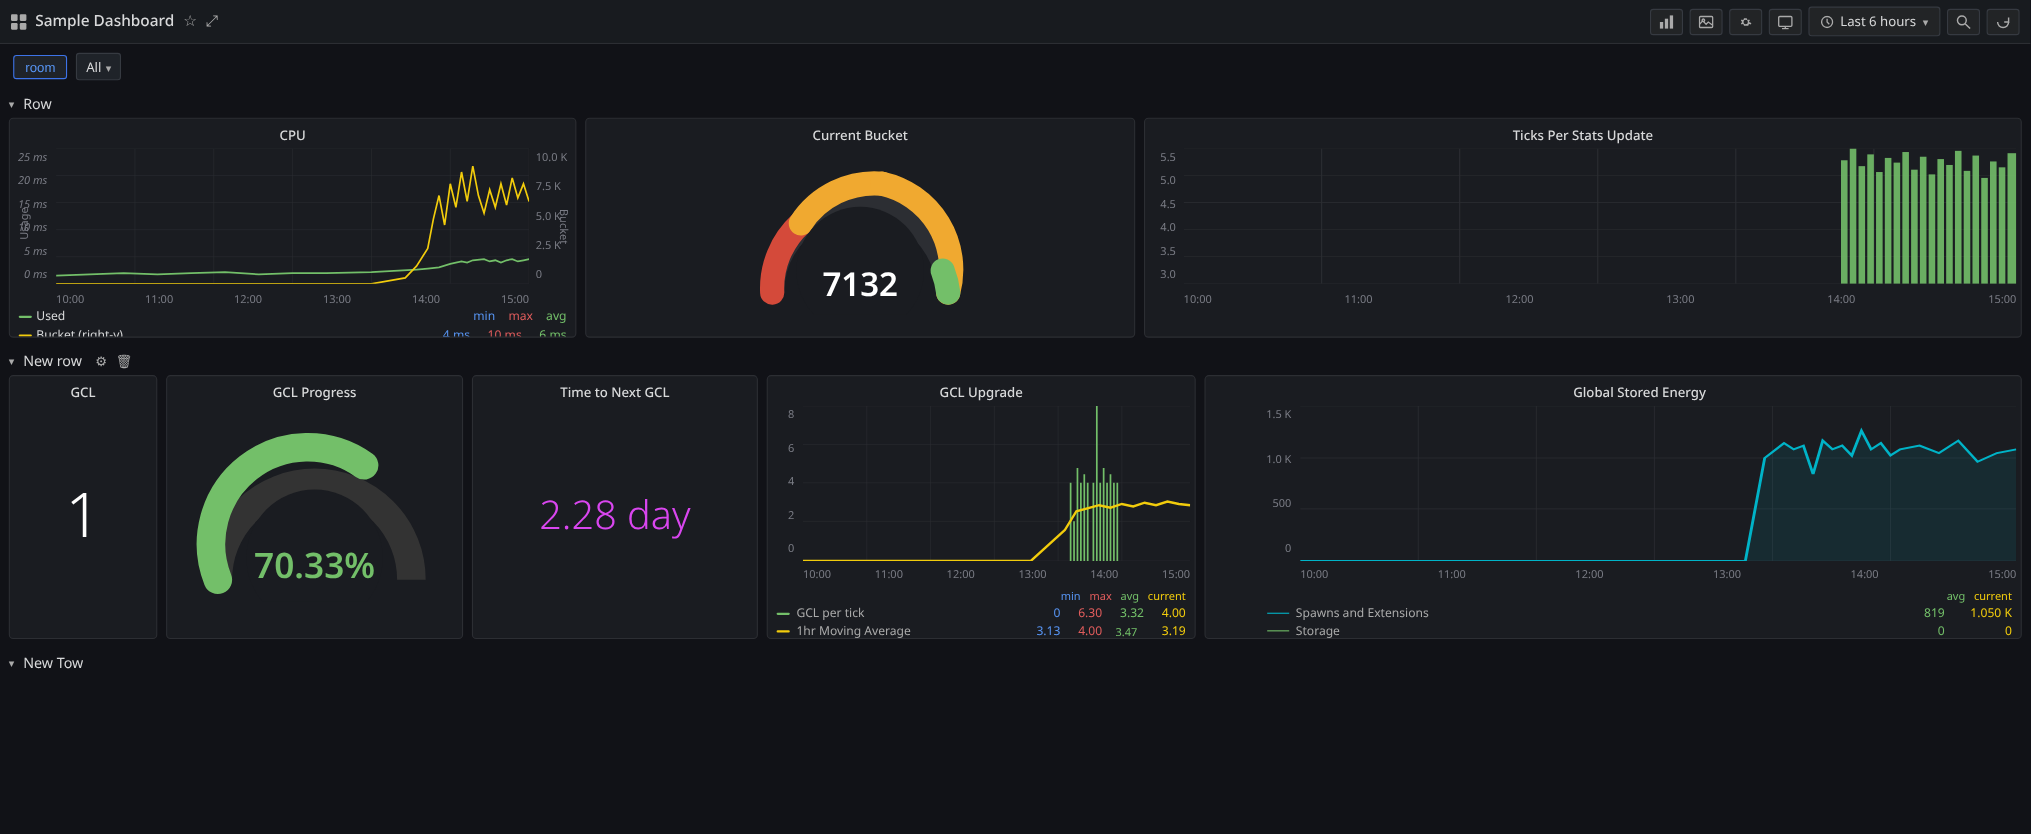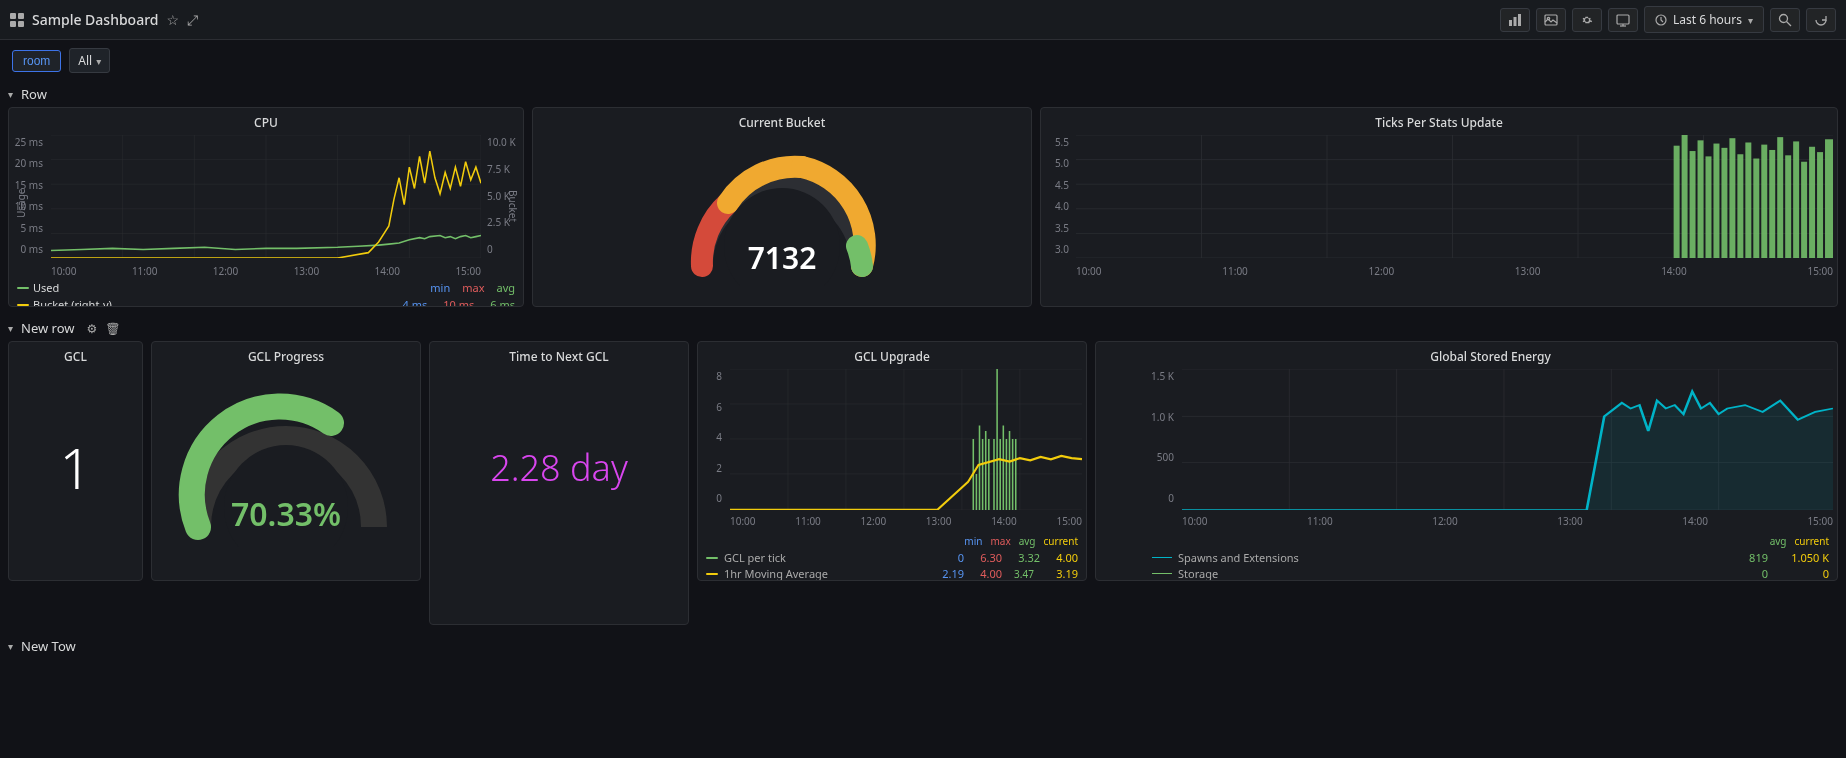--- a/index.html
+++ b/index.html
@@ -199,20 +199,21 @@
       height: 100%;
       display: flex;
       flex-direction: column;
       justify-content: space-between;
       padding: 4px 0;
       font-size: 10px;
       color: #7a7c85;
       width: 35px;
       text-align: right;
       padding-right: 4px;
+      font-style: italic;
     }
   </style>
 </head>
 <body>
 
 <div class="top-nav">
   <div class="top-nav-left">
     <div class="grid-icon">
       <span></span>
         <span></span>
@@ -480,21 +481,21 @@
 
           <path d="M 22 140 A 88 88 0 0 1 155 36" fill="none" stroke="#73bf69" stroke-width="26" stroke-linecap="round"></path>
 
           <ellipse cx="110" cy="120" rx="62" ry="62" fill="#1a1c21"></ellipse>
         </svg>
         <div style="position:absolute;bottom:12px;left:50%;transform:translateX(-50%);font-size:32px;font-weight:600;color:#73bf69;white-space:nowrap;">70.33%</div>
       </div>
     </div>
   </div>
 
-  <div class="panel" style="width:260px;height:284px;">
+  <div class="panel" style="width:260px;height:240px;">
     <div class="panel-title">Time to Next GCL</div>
     <div style="display:flex;align-items:center;justify-content:center;height:200px;">
       <span class="time-value">2.28 day</span>
     </div>
   </div>
 
   <div class="panel" style="width:390px;height:240px;">
     <div class="panel-title">GCL Upgrade</div>
     <div style="position:relative;height:165px;">
       <div style="position:absolute;left:0;top:0;width:28px;height:140px;display:flex;flex-direction:column;justify-content:space-between;padding:2px 4px 2px 0;font-size:10px;color:#7a7c85;text-align:right;">
@@ -556,21 +557,21 @@
         <div class="legend-dot" style="background:#73bf69;"></div>
         <span style="flex:1;color:#aaa;font-size:11px;">GCL per tick</span>
         <span style="color:#5794f2;font-size:11px;width:32px;text-align:right;">0</span>
         <span style="color:#e05c5c;font-size:11px;width:32px;text-align:right;">6.30</span>
         <span style="color:#73bf69;font-size:11px;width:32px;text-align:right;">3.32</span>
         <span style="color:#f2cc0c;font-size:11px;width:32px;text-align:right;">4.00</span>
       </div>
       <div style="display:flex;align-items:center;gap:6px;">
         <div class="legend-dot" style="background:#f2cc0c;"></div>
         <span style="flex:1;color:#aaa;font-size:11px;">1hr Moving Average</span>
-        <span style="color:#5794f2;font-size:11px;width:32px;text-align:right;">2.19</span>
+        <span style="color:#5794f2;font-size:11px;width:32px;text-align:right;">3.13</span>
         <span style="color:#e05c5c;font-size:11px;width:32px;text-align:right;">4.00</span>
         <span style="color:#73bf69;font-size:10px;width:32px;text-align:center;">3.47</span>
         <span style="color:#f2cc0c;font-size:11px;width:32px;text-align:right;">3.19</span>
       </div>
     </div>
   </div>
 
   <div class="panel" style="flex:1;height:240px;min-width:0;padding-left:48px;">
     <div class="panel-title">Global Stored Energy</div>
     <div style="position:relative;height:165px;">

